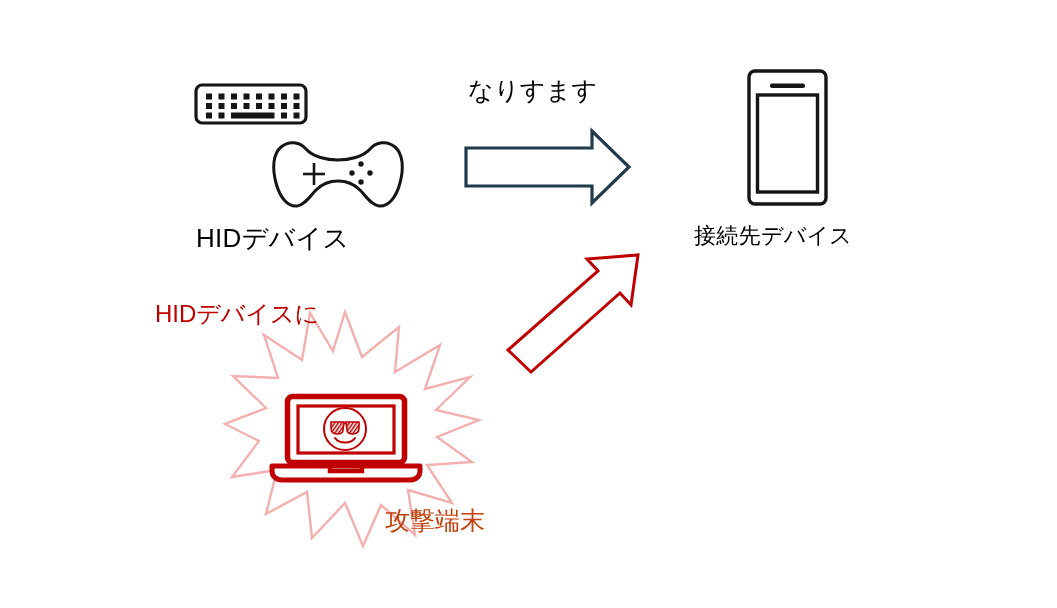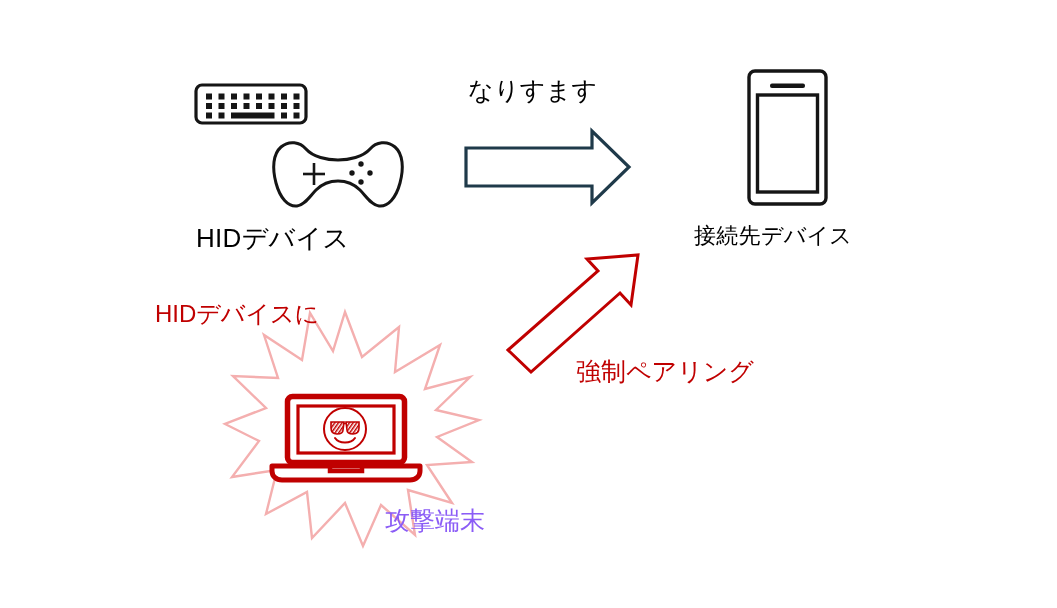--- a/index.html
+++ b/index.html
@@ -69,21 +69,21 @@
   .lbl-force {
     left: 576px;
     top: 355px;
     font-size: 25px;
     color: #C00000;
   }
   .lbl-attacker {
     left: 385px;
     top: 504px;
     font-size: 25px;
-    color: #8b5cf6;
+    color: #c2410c;
   }
 </style>
 </head>
 <body>
 
 <div id="canvas">
 
   <svg class="layer" viewBox="0 0 1057 608" xmlns="http://www.w3.org/2000/svg">
 
     <g>
@@ -239,18 +239,17 @@
   <div class="lbl lbl-hid">HIDデバイス</div>
 
   <div class="lbl lbl-target">接続先デバイス</div>
 
   <div class="lbl lbl-pairing">なりすます</div>
 
   <div class="lbl lbl-spoof">
     <span>HIDデバイスに</span>
   </div>
 
-  <div class="lbl lbl-force">強制ペアリング</div>
 
   <div class="lbl lbl-attacker">攻撃端末</div>
 
 
 </div>
 
 </body></html>

